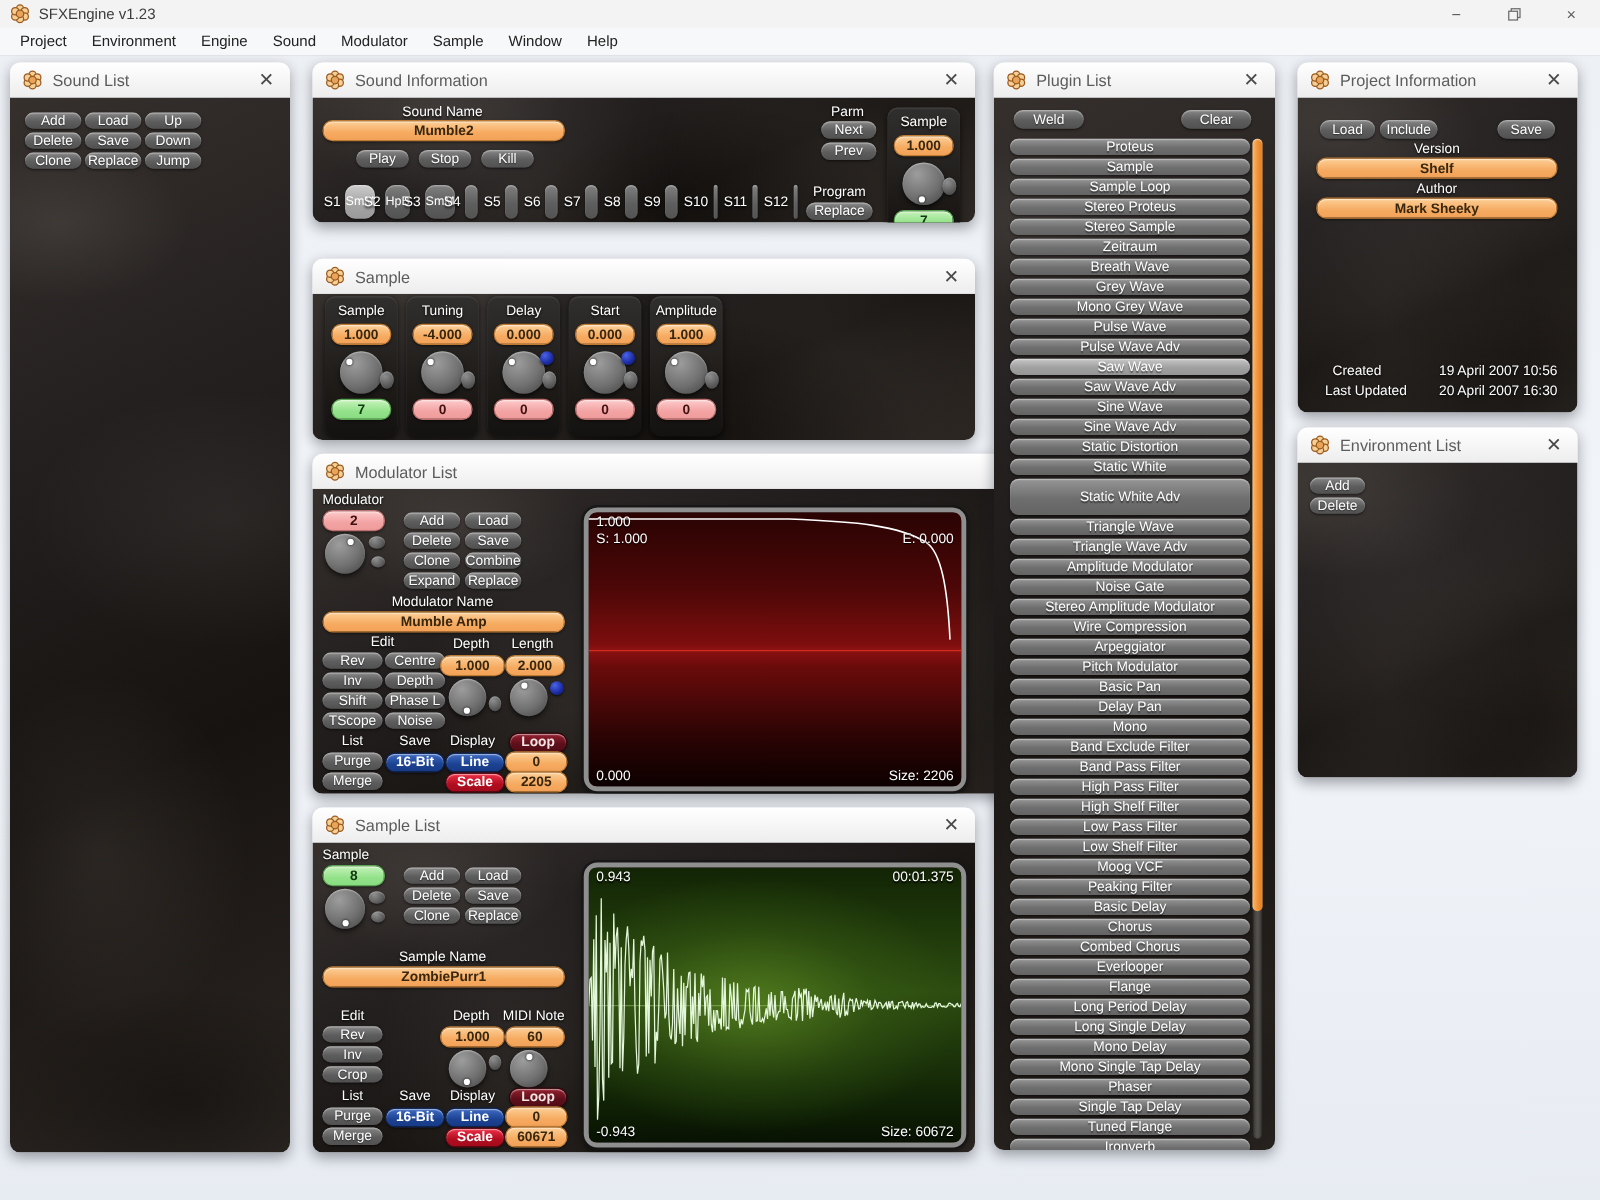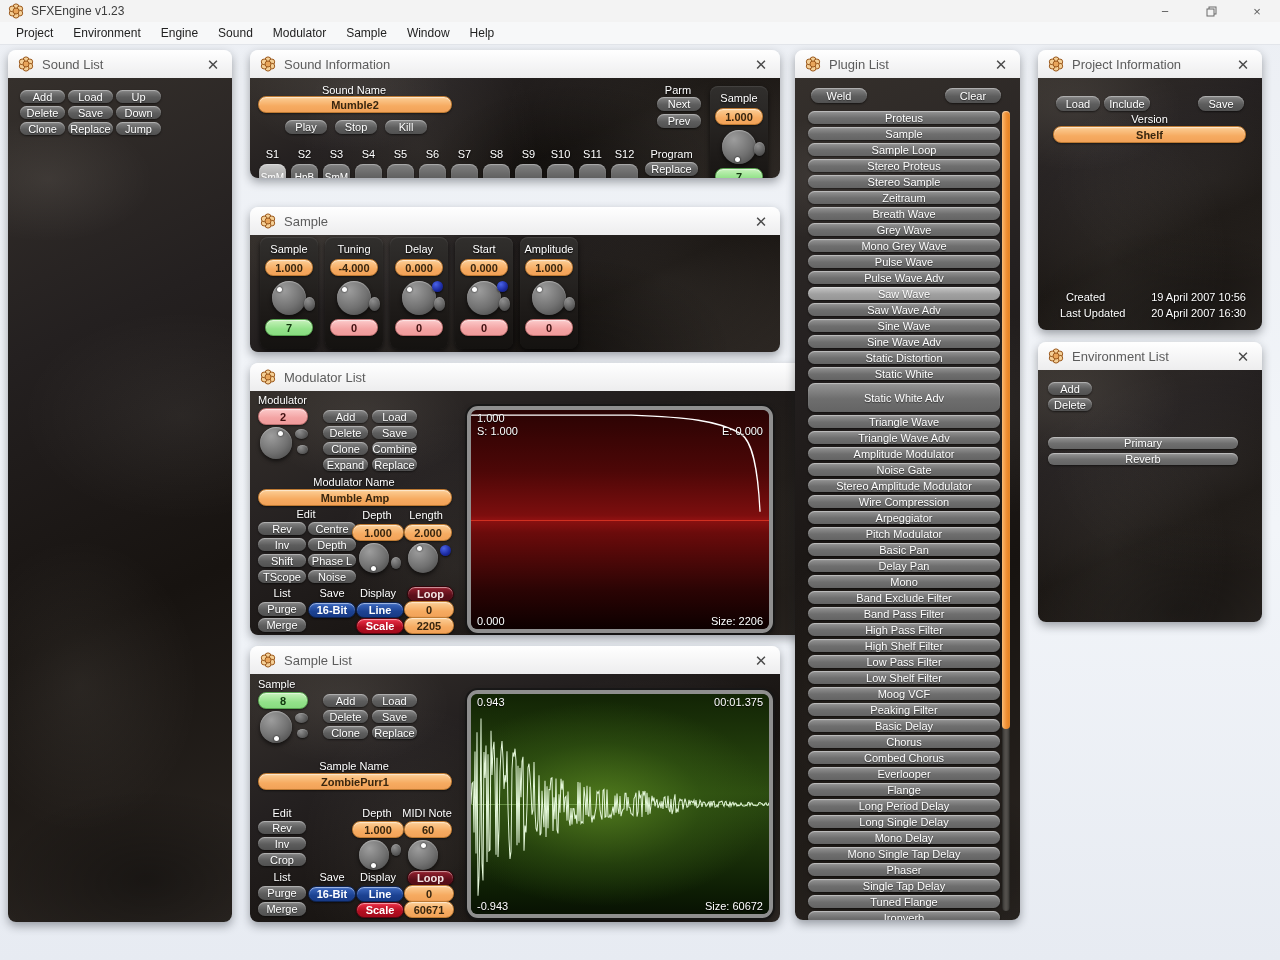--- a/index.html
+++ b/index.html
@@ -51,21 +51,21 @@
     background:radial-gradient(circle at 35% 28%,#9d9d9d,#717171 55%,#4c4c4c 90%);
     box-shadow:0 2px 4px rgba(0,0,0,.65),inset 0 1px 1px rgba(255,255,255,.35);}
   .dot{position:absolute;width:5px;height:5px;border-radius:50%;background:#fff;box-shadow:0 0 2px #000;}
   .pip{position:absolute;border-radius:50%;
     background:radial-gradient(circle at 35% 28%,#8e8e8e,#585858 65%,#404040);
     box-shadow:0 1px 2px rgba(0,0,0,.6),inset 0 1px 1px rgba(255,255,255,.25);}
   .led{display:none;position:absolute;width:11px;height:11px;border-radius:50%;
     background:radial-gradient(circle at 35% 30%,#4a63e8,#1b2aa0 60%,#0d1660);box-shadow:0 1px 2px rgba(0,0,0,.7);}
   .led.on{display:block;}
   
-  .slot-col{display:flex;flex-direction:column;align-items:center;width:27px;gap:4px;text-align:center;}
+  .slot-col{display:flex;flex-direction:row;align-items:center;width:27px;gap:4px;text-align:center;}
   .slot-name{color:#fff;font-size:11px;text-shadow:0 1px 2px #000;}
   .slot{width:27px;height:27px;border-radius:8px;display:flex;align-items:center;justify-content:center;color:#fff;font-size:10px;
     background:linear-gradient(180deg,#808080,#5e5e5e 55%,#535353);
     box-shadow:inset 0 1px 1px rgba(255,255,255,.35),0 1px 2px rgba(0,0,0,.55);}
   .slot.sel{background:linear-gradient(180deg,#cccccc,#a5a5a5 55%,#9a9a9a);}
   
   .module{position:relative;width:58px;height:112px;border-radius:8px;display:flex;flex-direction:column;align-items:center;
     background:linear-gradient(180deg,#312f2d,#1c1917 70%,#141210);
     box-shadow:inset 0 1px 1px rgba(255,255,255,.1),0 2px 5px rgba(0,0,0,.65);}
   .mod-label{color:#fff;font-size:11px;margin-top:6px;text-shadow:0 1px 2px #000;}
@@ -567,20 +567,24 @@
       <div class="btn abs" style="left:66px;top:18px;width:46px;height:15px">Include</div>
       <div class="btn abs" style="left:160px;top:18px;width:46px;height:15px">Save</div>
       <div class="abs" style="left:15px;top:35px;width:193px;display:flex;flex-direction:column">
 
 
           <div style="display:flex;flex-direction:column;margin-bottom:2px">
             <span style="color:#fff;font-size:11px;text-align:center;text-shadow:0 1px 2px #000;height:13px">Version</span>
             <div class="val orange">Shelf</div>
           </div>
 
+          <div style="display:flex;flex-direction:column;margin-bottom:2px">
+            <span style="color:#fff;font-size:11px;text-align:center;text-shadow:0 1px 2px #000;height:13px">Author</span>
+            <div class="val orange">Mark Sheeky</div>
+          </div>
         </div>
       <span class="lbl" style="left:28px;top:213px;text-align:left">Created</span>
       <span class="lbl" style="right:16px;top:213px;text-align:right">19 April 2007 10:56</span>
       <span class="lbl" style="left:22px;top:229px;text-align:left">Last Updated</span>
       <span class="lbl" style="right:16px;top:229px;text-align:right">20 April 2007 16:30</span>
     </div>
   </div>
 
   <div class="panel" style="left:1038px;top:342px;width:224px;height:280px">
     <div class="panel-title">
@@ -589,21 +593,16 @@
         </svg>
       <span>Environment List</span>
       <span class="panel-x">✕</span>
     </div>
     <div class="panel-body">
       <div class="abs col" style="left:10px;top:12px;width:44px">
 
       <div class="btn">Add</div>
           <div class="btn">Delete</div>
         </div>
-      <div class="abs col" style="left:10px;top:67px;width:190px;gap:4px">
-
-      <div class="li">Primary</div>
-          <div class="li">Reverb</div>
-        </div>
     </div>
   </div>
 
 </div>
 
 </body></html>

